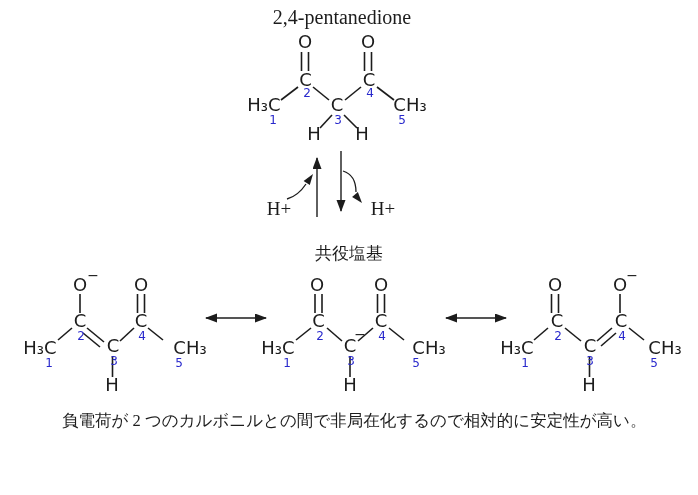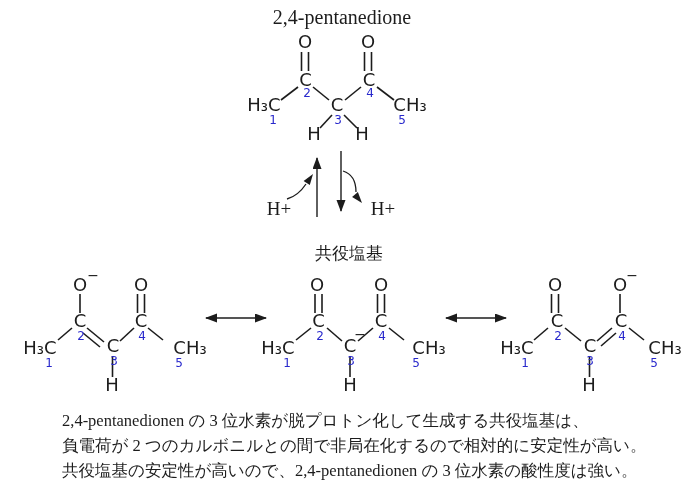--- a/index.html
+++ b/index.html
@@ -161,18 +161,16 @@
       <text class="atom" x="590" y="352">C</text>
       <text class="atom" x="665" y="354">CH₃</text>
       <text class="num" x="525" y="367">1</text>
       <text class="num" x="590" y="365">3</text>
       <text class="num" x="654" y="367">5</text>
       <text class="atom" x="589" y="391">H</text>
     </g>
   </svg>
 
   <div id="caption" class="abs">
-    <div class="cap-line">2,4-pentanedionen の 3 位水素が脱プロトン化して生成する共役塩基は、</div>
     <div class="cap-line">負電荷が 2 つのカルボニルとの間で非局在化するので相対的に安定性が高い。</div>
-    <div class="cap-line">共役塩基の安定性が高いので、2,4-pentanedionen の 3 位水素の酸性度は強い。</div>
   </div>
 
 </div>
 
 </body></html>

